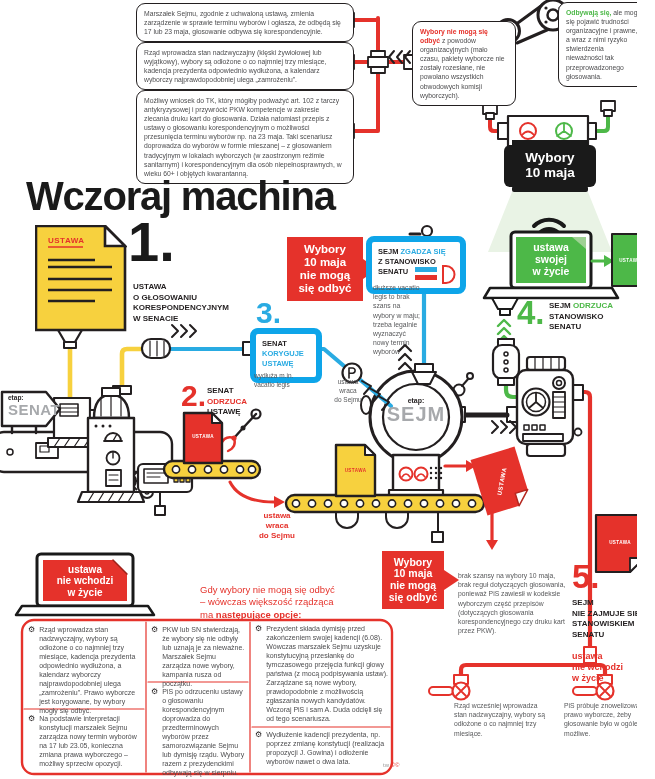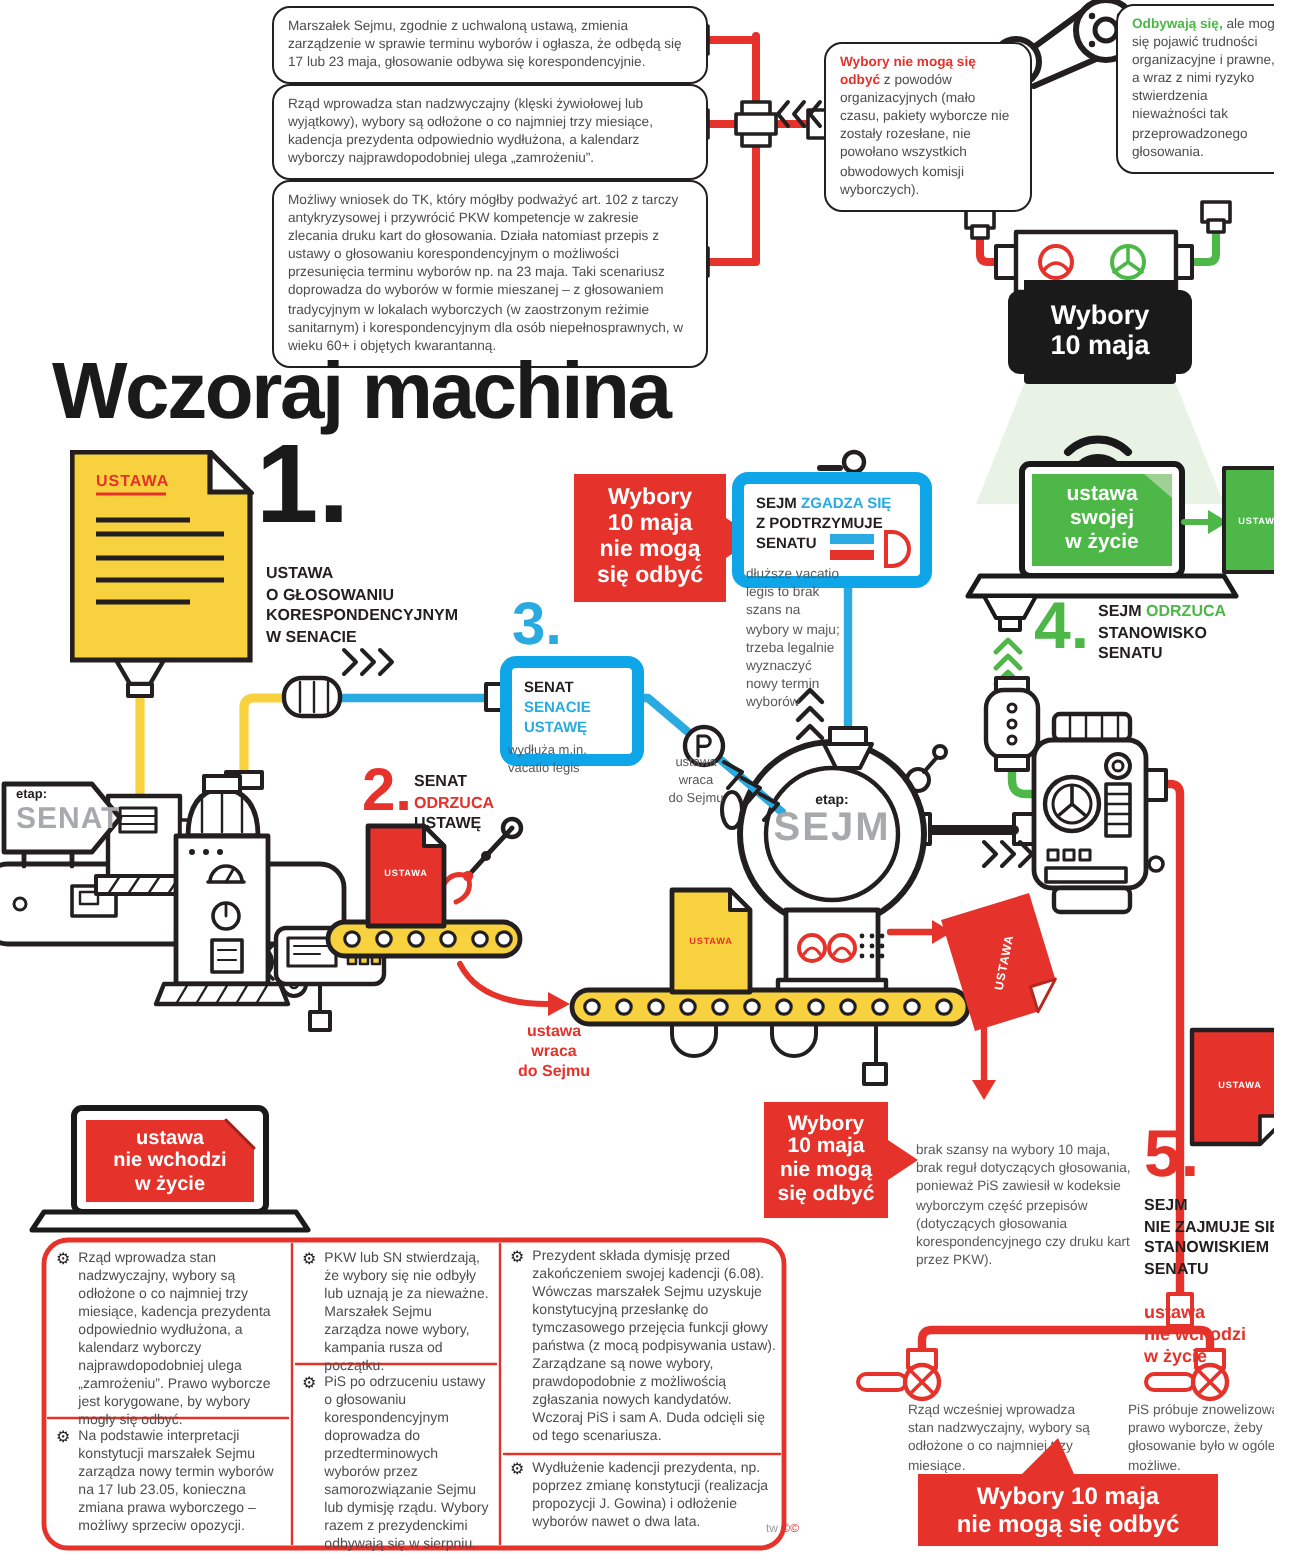--- a/index.html
+++ b/index.html
@@ -437,34 +437,34 @@
 
 <div class="abs bubble pr" style="left:287px;top:237px;width:76px;height:64px;font-size:11.5px;line-height:1.12;">
   <span>Wybory</span>
   <span>10 maja</span>
   <span>nie mogą</span>
   <span>się odbyć</span>
 </div>
 
 <div class="abs proc-box" style="left:366px;top:236px;width:76px;height:36px;">
   <span>SEJM</span> <span class="hl-blue">ZGADZA SIĘ</span>
-  <div>Z PODTRZYMUJE</div>
+  <div>Z STANOWISKO</div>
   <div>SENATU</div>
   <svg width="42" height="22" style="position:absolute;right:3px;bottom:2px;">
     <rect x="0" y="3" width="22" height="5" fill="#29abe2"></rect>
     <rect x="0" y="11" width="22" height="5" fill="#e5322b"></rect>
     <path d="M28 2 V19 H31 A8.5 8.5 0 0 0 31 2 Z" fill="none" stroke="#e5322b" stroke-width="2"></path>
   </svg>
 </div>
 <div class="abs tiny-gray" style="left:373px;top:283px;width:48px;">dłuższe vacatio legis to brak szans na wybory w maju; trzeba legalnie wyznaczyć nowy termin wyborów</div>
 
 <div class="abs num hl-blue" style="left:256px;top:298px;font-size:30px;">3.</div>
 <div class="abs proc-box" style="left:250px;top:328px;width:48px;height:33px;">
   <div>SENAT</div>
-  <div class="hl-blue">SENACIE</div>
+  <div class="hl-blue">KORYGUJE</div>
   <div class="hl-blue">USTAWĘ</div>
 </div>
 <div class="abs tiny-gray" style="left:254px;top:372px;width:52px;font-size:6.5px;">wydłuża m.in. vacatio legis</div>
 
 <div class="abs tiny-gray" style="left:330px;top:378px;width:36px;font-size:6.5px;text-align:center;">
   <div>ustawa</div>
   <div>wraca</div>
   <div>do Sejmu</div>
 </div>
 
@@ -514,20 +514,23 @@
   <div>nie wchodzi</div>
   <div>w życie</div>
 </div>
 
 <div class="abs screen-text" style="left:43px;top:562px;width:84px;height:38px;font-size:10px;line-height:1.15;">
   <span>ustawa</span>
   <span>nie wchodzi</span>
   <span>w życie</span>
 </div>
 
+<div class="abs" style="left:200px;top:584px;width:142px;font-size:9.5px;line-height:1.3;color:#e5322b;">
+  <span>Gdy wybory nie mogą się odbyć – wówczas większość rządząca ma </span><span style="font-weight:bold;">następujące opcje:</span>
+</div>
 
 <div class="abs opt-cell" style="left:28px;top:626px;width:114px;">
   <span class="gear">⚙</span>
       <span>Rząd wprowadza stan nadzwyczajny, wybory są odłożone o co najmniej trzy miesiące, kadencja prezydenta odpowiednio wydłużona, a kalendarz wyborczy najprawdopodobniej ulega „zamrożeniu”. Prawo wyborcze jest korygowane, by wybory mogły się odbyć.</span>
 </div>
 <div class="abs opt-cell" style="left:28px;top:715px;width:114px;">
   <span class="gear">⚙</span>
       <span>Na podstawie interpretacji konstytucji marszałek Sejmu zarządza nowy termin wyborów na 17 lub 23.05, konieczna zmiana prawa wyborczego – możliwy sprzeciw opozycji.</span>
 </div>
 <div class="abs opt-cell" style="left:151px;top:626px;width:95px;">
@@ -543,23 +546,19 @@
       <span>Prezydent składa dymisję przed zakończeniem swojej kadencji (6.08). Wówczas marszałek Sejmu uzyskuje konstytucyjną przesłankę do tymczasowego przejęcia funkcji głowy państwa (z mocą podpisywania ustaw). Zarządzane są nowe wybory, prawdopodobnie z możliwością zgłaszania nowych kandydatów. Wczoraj PiS i sam A. Duda odcięli się od tego scenariusza.</span>
 </div>
 <div class="abs opt-cell" style="left:255px;top:731px;width:134px;">
   <span class="gear">⚙</span>
       <span>Wydłużenie kadencji prezydenta, np. poprzez zmianę konstytucji (realizacja propozycji J. Gowina) i odłożenie wyborów nawet o dwa lata.</span>
 </div>
 
 <div class="abs tiny-gray" style="left:454px;top:701px;width:94px;">Rząd wcześniej wprowadza stan nadzwyczajny, wybory są odłożone o co najmniej trzy miesiące.</div>
 <div class="abs tiny-gray" style="left:564px;top:701px;width:88px;">PiS próbuje znowelizować prawo wyborcze, żeby głosowanie było w ogóle możliwe.</div>
 
-<div class="abs bubble pu" style="left:459px;top:737px;width:150px;height:36px;font-size:12px;line-height:1.18;">
-  <span>Wybory 10 maja</span>
-  <span>nie mogą się odbyć</span>
-</div>
 
 <div class="abs" style="left:383px;top:762px;font-size:6px;color:#9b9b9b;">
   <span>tw</span>
   <span style="color:#e5322b;">©©</span>
 </div>
 
 </div>
 
 </body></html>

